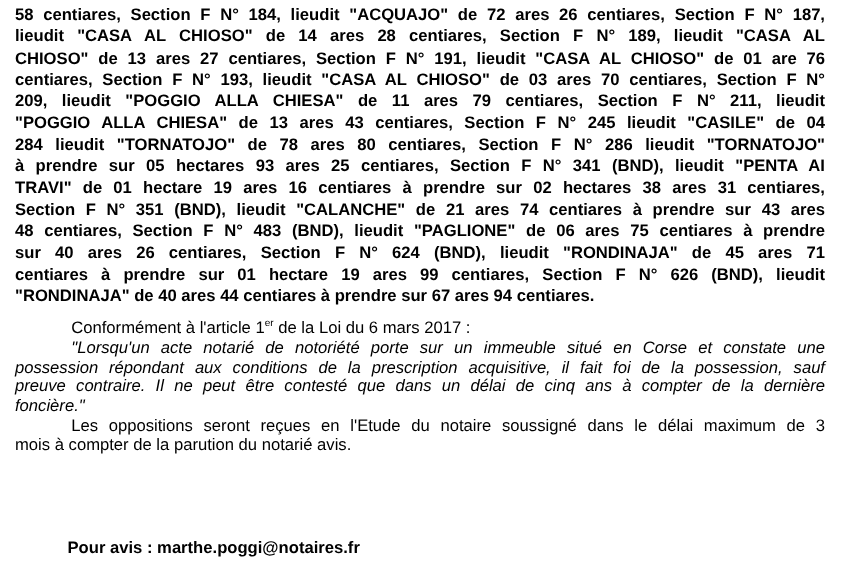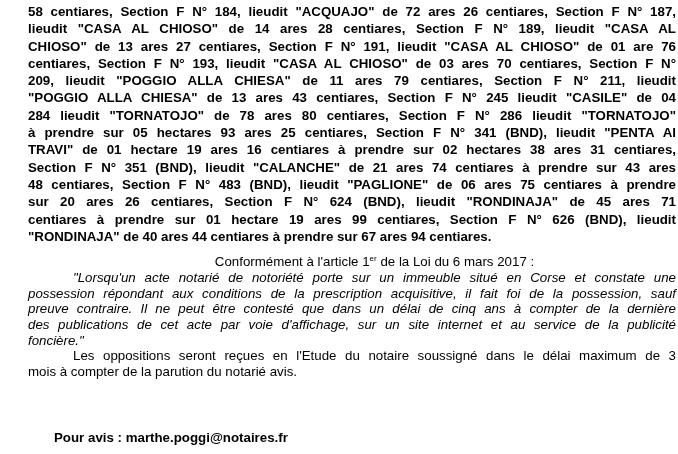--- a/index.html
+++ b/index.html
@@ -10,21 +10,21 @@
     body {
       width: 678px;
       height: 454px;
       overflow: hidden;
       position: relative;
       font-family: "Liberation Sans", sans-serif;
       color: #000000;
     }
     .doc {
       position: absolute;
-      left: 28px;
+      left: 12px;
       top: 3px;
       width: 648px;
     }
     .bold-block {
       font-weight: bold;
       font-size: 13.3px;
       line-height: 17.3px;
     }
     .line {
       display: block;
@@ -40,21 +40,20 @@
     }
     .regular-block {
       font-size: 13.3px;
       line-height: 15.7px;
       margin-top: 9px;
     }
     .indent-line {
       display: block;
       padding-left: 45px;
       white-space: nowrap;
-      text-align: center;
     }
     .italic-quote {
       font-style: italic;
     }
     .rline {
       display: block;
       white-space: nowrap;
       text-align: justify;
       text-align-last: justify;
       width: 648px;
@@ -89,33 +88,32 @@
     <span class="line">lieudit "CASA AL CHIOSO" de 14 ares 28 centiares, Section F N° 189, lieudit "CASA AL</span>
     <span class="line">CHIOSO" de 13 ares 27 centiares, Section F N° 191, lieudit "CASA AL CHIOSO" de 01 are 76</span>
     <span class="line">centiares, Section F N° 193, lieudit "CASA AL CHIOSO" de 03 ares 70 centiares, Section F N°</span>
     <span class="line">209, lieudit "POGGIO ALLA CHIESA" de 11 ares 79 centiares, Section F N° 211, lieudit</span>
     <span class="line">"POGGIO ALLA CHIESA" de 13 ares 43 centiares, Section F N° 245 lieudit "CASILE" de 04</span>
     <span class="line">284 lieudit "TORNATOJO" de 78 ares 80 centiares, Section F N° 286 lieudit "TORNATOJO"</span>
     <span class="line">à prendre sur 05 hectares 93 ares 25 centiares, Section F N° 341 (BND), lieudit "PENTA AI</span>
     <span class="line">TRAVI" de 01 hectare 19 ares 16 centiares à prendre sur 02 hectares 38 ares 31 centiares,</span>
     <span class="line">Section F N° 351 (BND), lieudit "CALANCHE" de 21 ares 74 centiares à prendre sur 43 ares</span>
     <span class="line">48 centiares, Section F N° 483 (BND), lieudit "PAGLIONE" de 06 ares 75 centiares à prendre</span>
-    <span class="line">sur 20 ares 26 centiares, Section F N° 624 (BND), lieudit "RONDINAJA" de 45 ares 71</span>
+    <span class="line">sur 40 ares 26 centiares, Section F N° 624 (BND), lieudit "RONDINAJA" de 45 ares 71</span>
     <span class="line">centiares à prendre sur 01 hectare 19 ares 99 centiares, Section F N° 626 (BND), lieudit</span>
     <span class="line last">"RONDINAJA" de 40 ares 44 centiares à prendre sur 67 ares 94 centiares.</span>
   </div>
 
   <div class="regular-block">
     <span class="indent-line"><span>Conformément à l'article 1</span><sup>er</sup><span> de la Loi du 6 mars 2017 :</span></span>
 
     <div class="italic-quote">
       <span class="rline indented">"Lorsqu'un acte notarié de notoriété porte sur un immeuble situé en Corse et constate une</span>
       <span class="rline">possession répondant aux conditions de la prescription acquisitive, il fait foi de la possession, sauf</span>
       <span class="rline">preuve contraire. Il ne peut être contesté que dans un délai de cinq ans à compter de la dernière</span>
-      <span class="rline">des publications de cet acte par voie d'affichage, sur un site internet et au service de la publicité</span>
       <span class="rline last">foncière."</span>
     </div>
 
     <div>
       <span class="rline indented">Les oppositions seront reçues en l'Etude du notaire soussigné dans le délai maximum de 3</span>
       <span class="rline last">mois à compter de la parution du notarié avis.</span>
     </div>
   </div>
 </div>
 

